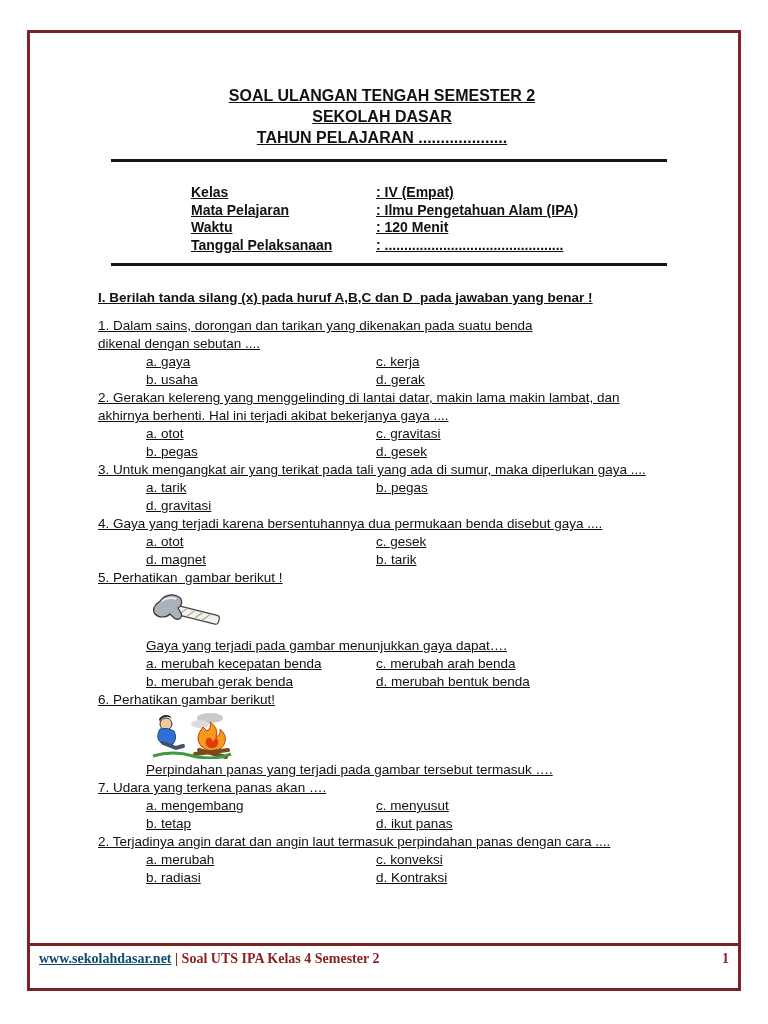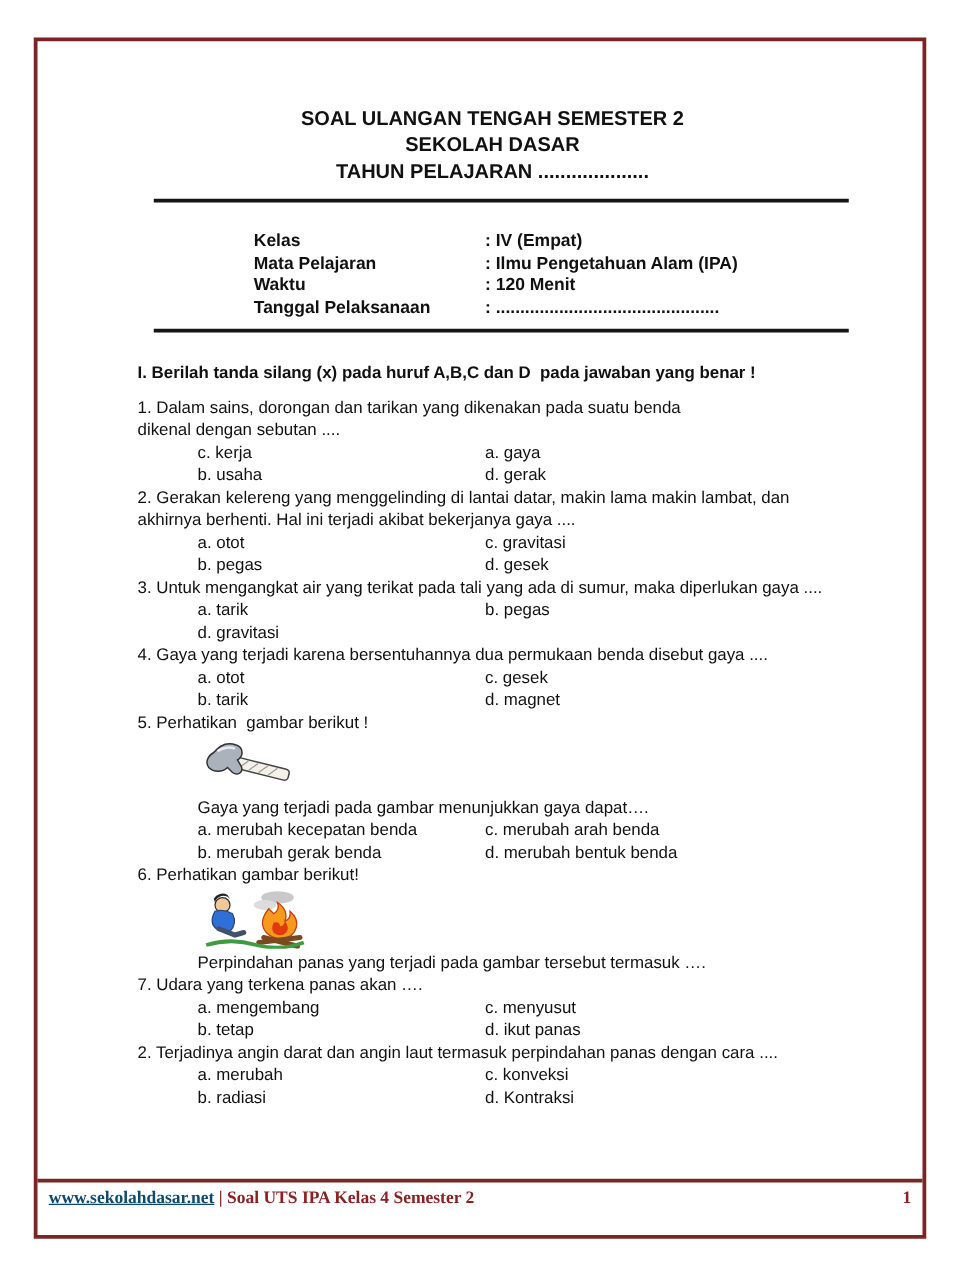--- a/index.html
+++ b/index.html
@@ -11,22 +11,23 @@
     color: #111;
     position: relative;
   }
   .frame {
     position: absolute;
     left: 27px; right: 27px; top: 30px; bottom: 33px;
     border: 3px solid #7b2424;
   }
   .content {
     position: absolute;
-    left: 80px; top: 52px;
+    left: 68px; top: 52px;
     width: 568px;
+    text-decoration: underline;
   }
   .exam-header { text-align: center; font-weight: bold; font-size: 16px; line-height: 21px; }
   .rule {
     height: 0; border-top: 3px solid #151515;
     margin-left: 13px; width: 556px;
   }
   .rule-1 { margin-top: 11px; }
   .rule-2 { margin-top: 9px; }
   .info-block { margin-top: 22px; margin-left: 93px; font-weight: bold; font-size: 14px; }
   .info-row { display: flex; line-height: 17.5px; }
@@ -88,22 +89,22 @@
     <div class="rule rule-2"></div>
 
     <div class="instruction">I. Berilah tanda silang (x) pada huruf A,B,C dan D  pada jawaban yang benar !</div>
 
     <div class="questions">
 
       <div class="question">
         <div class="q-line">1. Dalam sains, dorongan dan tarikan yang dikenakan pada suatu benda</div>
         <div class="q-line">dikenal dengan sebutan ....</div>
         <div class="options">
+          <span>a. gaya</span>
           <span>c. kerja</span>
-          <span>a. gaya</span>
           <span>b. usaha</span>
           <span>d. gerak</span>
         </div>
       </div>
 
       <div class="question">
         <div class="q-line">2. Gerakan kelereng yang menggelinding di lantai datar, makin lama makin lambat, dan</div>
         <div class="q-line">akhirnya berhenti. Hal ini terjadi akibat bekerjanya gaya ....</div>
         <div class="options">
           <span>a. otot</span>
@@ -120,22 +121,22 @@
           <span>b. pegas</span>
           <span>d. gravitasi</span>
         </div>
       </div>
 
       <div class="question">
         <div class="q-line">4. Gaya yang terjadi karena bersentuhannya dua permukaan benda disebut gaya ....</div>
         <div class="options">
           <span>a. otot</span>
           <span>c. gesek</span>
+          <span>d. magnet</span>
           <span>b. tarik</span>
-          <span>d. magnet</span>
         </div>
       </div>
 
       <div class="question">
         <div class="q-line">5. Perhatikan  gambar berikut !</div>
         <div class="q-figure">
           <svg width="74" height="46" viewBox="0 0 74 46">
             <g transform="rotate(14 37 23)">
               <rect x="24" y="19" width="46" height="9" rx="3" fill="#f4f1e8" stroke="#444" stroke-width="1.2"></rect>
               <line x1="30" y1="27" x2="36" y2="20" stroke="#9a9a9a" stroke-width="1"></line>

